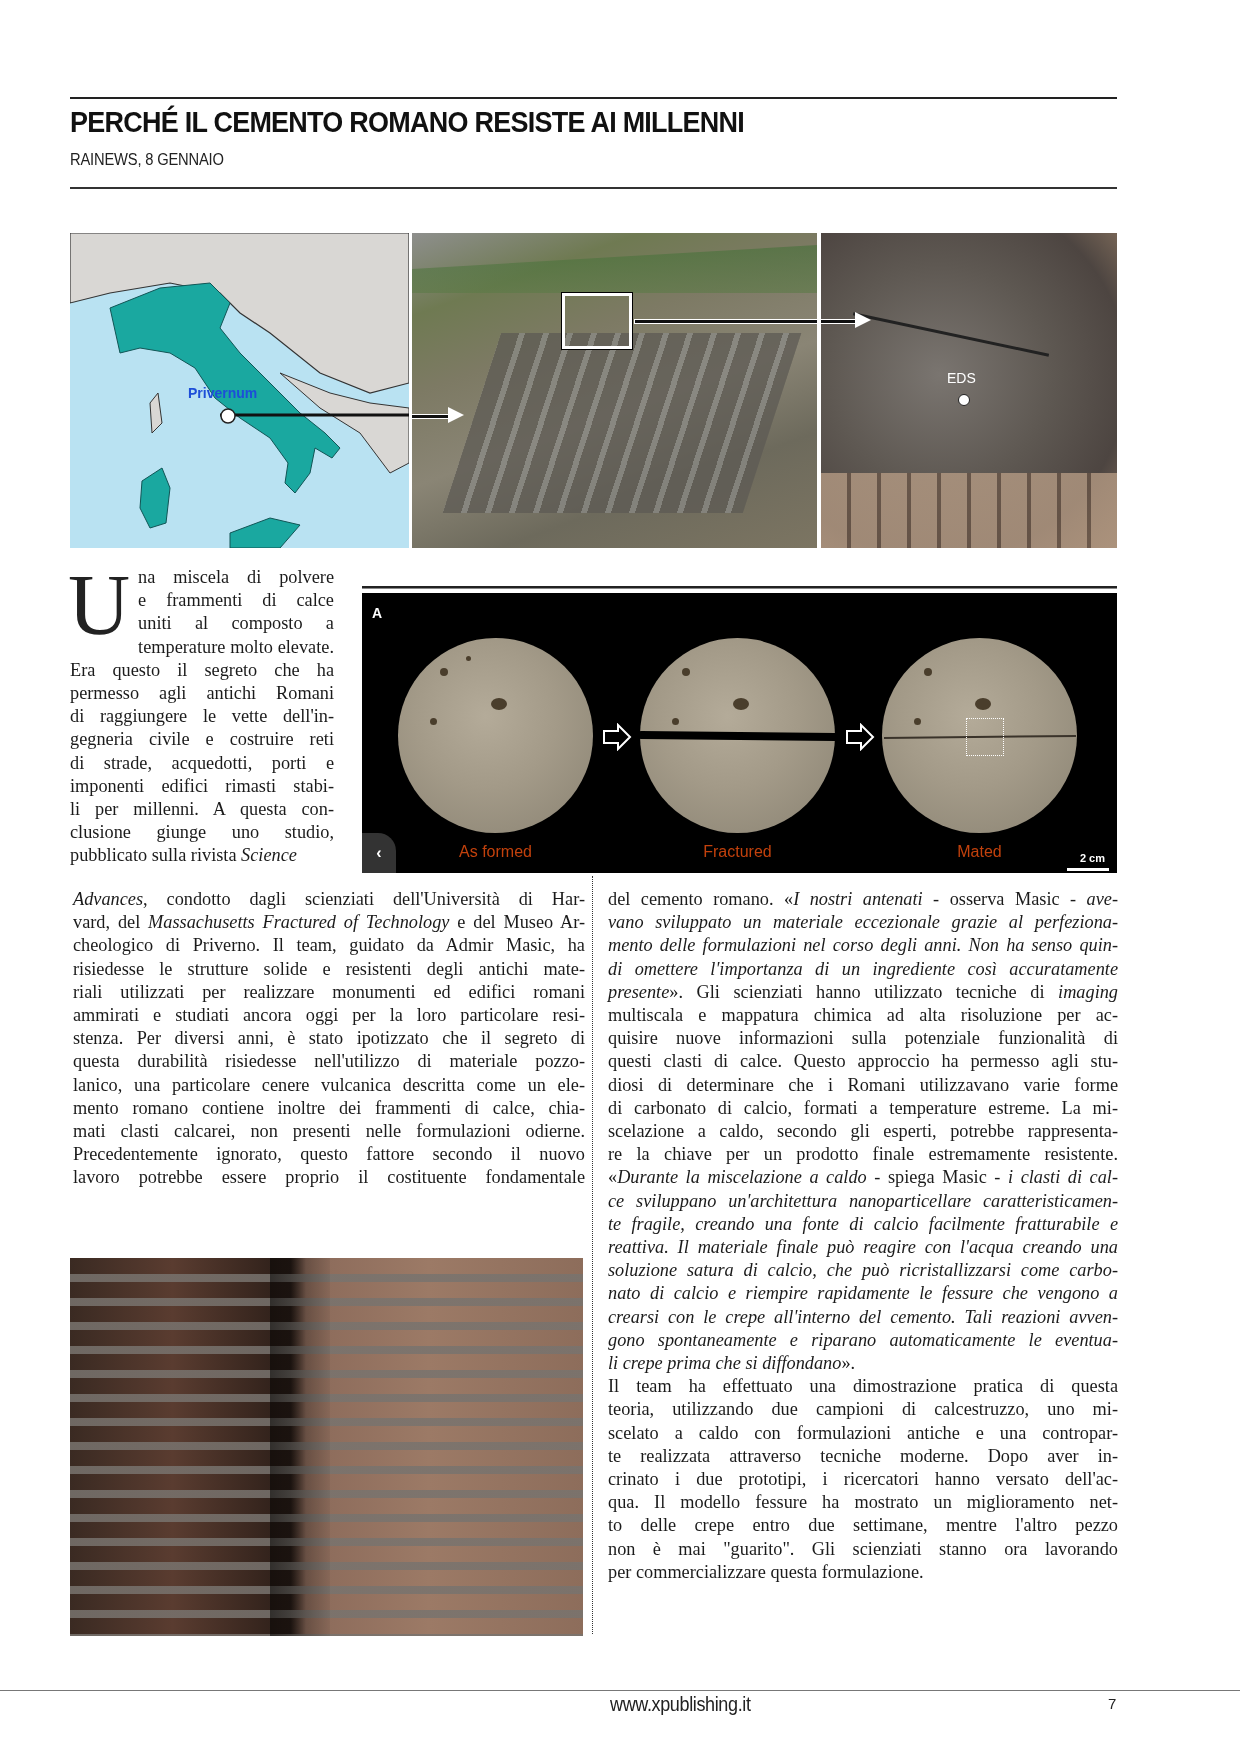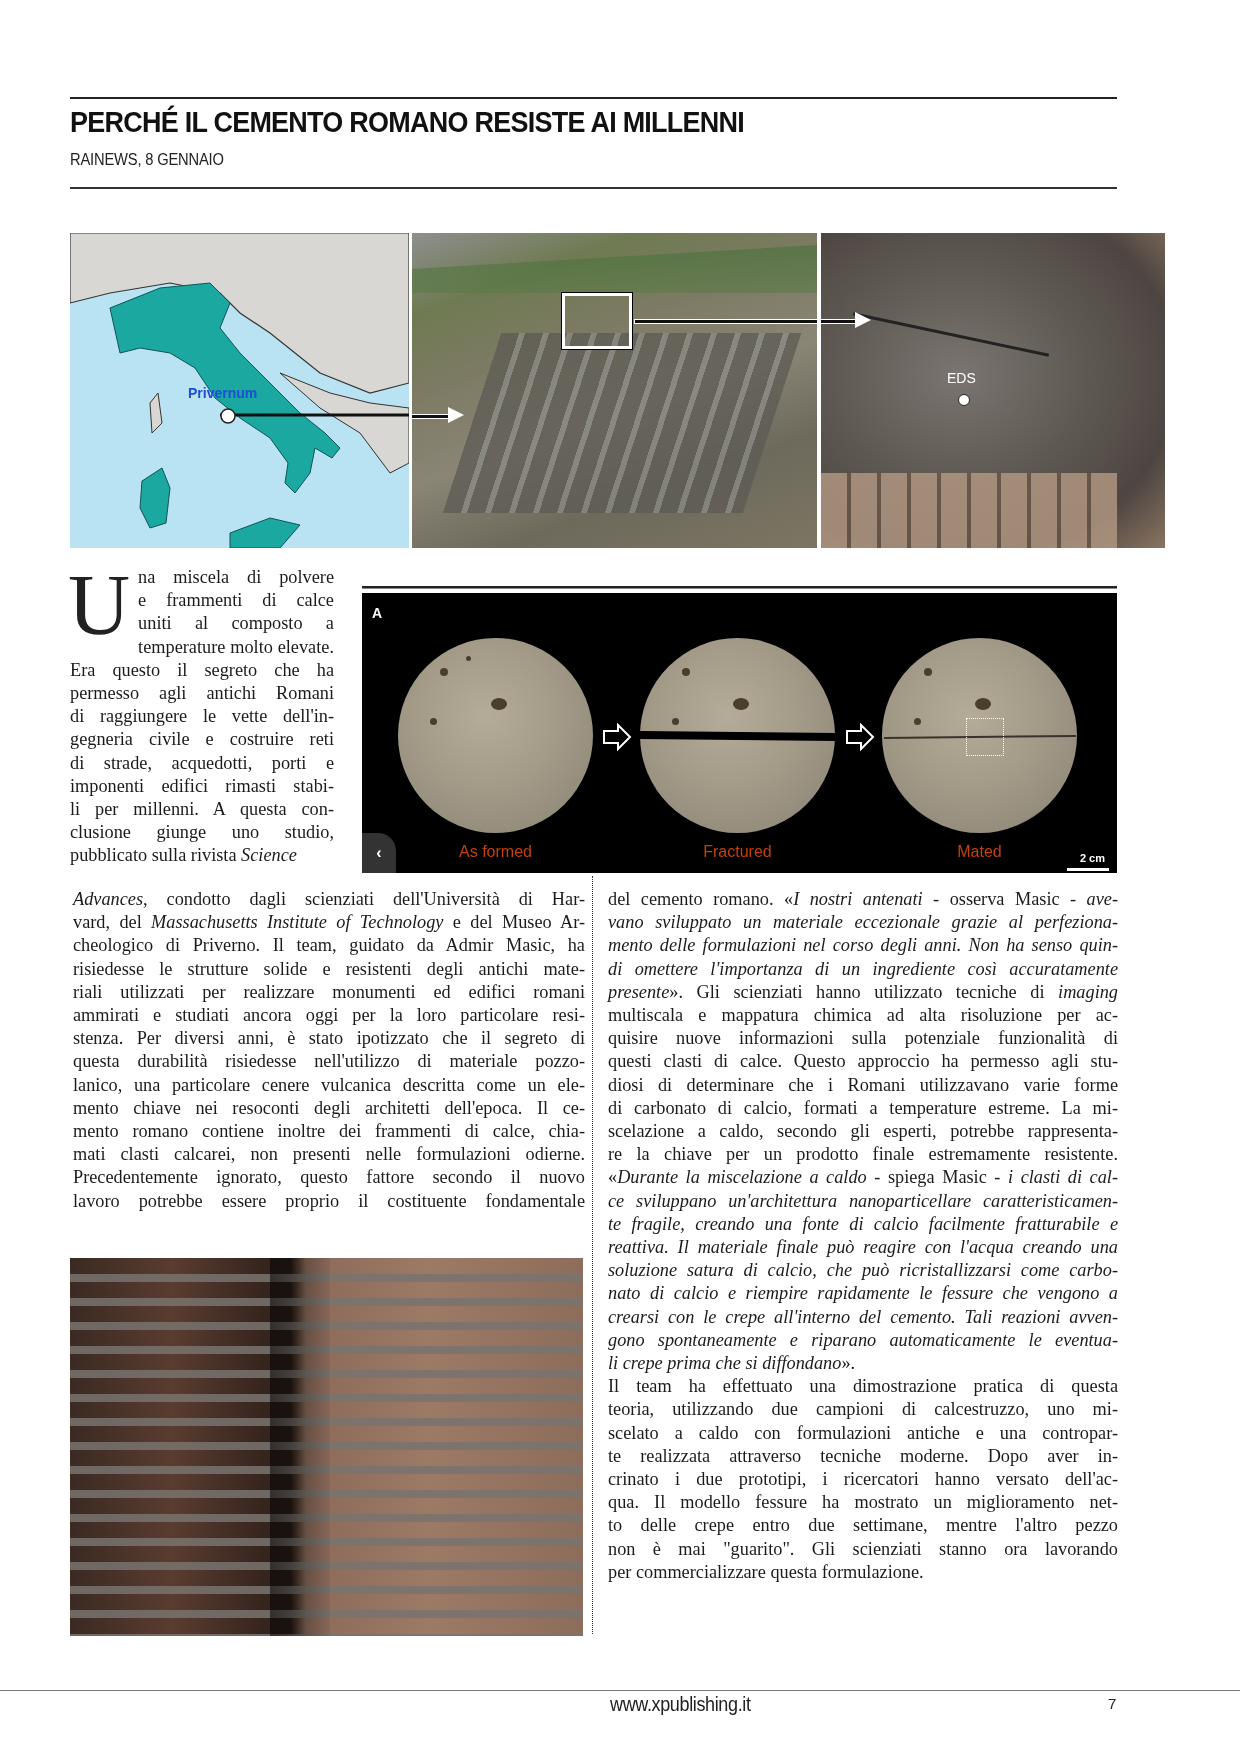--- a/index.html
+++ b/index.html
@@ -8,21 +8,21 @@
 
   .rule-top { position: absolute; left: 70px; top: 97px; width: 1047px; height: 2px; background: #222; }
   .title { position: absolute; left: 70px; top: 106px; font-family: "Liberation Sans", "DejaVu Sans", sans-serif; font-weight: 700; font-size: 29px; letter-spacing: -0.8px; color: #111; transform: scaleX(0.93); transform-origin: left; white-space: nowrap; }
   .source { position: absolute; left: 70px; top: 151px; font-family: "Liberation Sans", "DejaVu Sans", sans-serif; font-size: 16px; color: #222; transform: scaleX(0.92); transform-origin: left; letter-spacing: -0.2px; }
   .rule-sub { position: absolute; left: 70px; top: 187px; width: 1047px; height: 2px; background: #333; }
 
   
   .strip { position: absolute; top: 233px; height: 315px; }
   .map { left: 70px; width: 339px; background: #b9e2f2; overflow: hidden; }
   .aerial { left: 412px; width: 405px; overflow: hidden; background: linear-gradient(160deg, #8e8f8d 0%, #6f7a52 18%, #7d7a64 35%, #8a8575 55%, #6d6a5c 75%, #7c7562 100%); }
-  .closeup { left: 821px; width: 344px; overflow: hidden; background: radial-gradient(ellipse at 40% 45%, #7a7570 0%, #5e5852 45%, #4d4541 75%, #8a7460 100%); text-decoration: underline; }
+  .closeup { left: 821px; width: 296px; overflow: hidden; background: radial-gradient(ellipse at 40% 45%, #7a7570 0%, #5e5852 45%, #4d4541 75%, #8a7460 100%); text-decoration: underline; }
 
   .map-label { position: absolute; left: 118px; top: 152px; font-family: "Liberation Sans", "DejaVu Sans", sans-serif; font-weight: 700; font-size: 14px; color: #1d4ed8; }
   .eds-label { position: absolute; left: 126px; top: 137px; font-family: "Liberation Sans", "DejaVu Sans", sans-serif; font-size: 14px; color: #fff; }
 
   
   .arrow-line { position: absolute; height: 3px; background: #111; box-shadow: 0 0 0 1px #fff; }
   .arrow-head { position: absolute; width: 0; height: 0; border-top: 8px solid transparent; border-bottom: 8px solid transparent; border-left: 16px solid #fff; }
 
   
   .figA-rule { position: absolute; left: 362px; top: 586px; width: 755px; height: 3px; border-top: 2px solid #222; border-bottom: 1px solid #888; }
@@ -156,29 +156,28 @@
   <span class="line">gegneria civile e costruire reti</span>
   <span class="line">di strade, acquedotti, porti e</span>
   <span class="line">imponenti edifici rimasti stabi-</span>
   <span class="line">li per millenni. A questa con-</span>
   <span class="line">clusione giunge uno studio,</span>
   <span class="line last"><span>pubblicato sulla rivista </span><i>Science</i></span>
 </div>
 
 <div class="txt col-left" id="col-left">
     <span class="line"><i>Advances</i>, condotto dagli scienziati dell'Università di Har-</span>
-    <span class="line">vard, del <i>Massachusetts Institute of Technology</i> e del Museo Ar-</span>
+    <span class="line">vard, del <i>Massachusetts Fractured of Technology</i> e del Museo Ar-</span>
     <span class="line">cheologico di Priverno. Il team, guidato da Admir Masic, ha</span>
     <span class="line">risiedesse le strutture solide e resistenti degli antichi mate-</span>
     <span class="line">riali utilizzati per realizzare monumenti ed edifici romani</span>
     <span class="line">ammirati e studiati ancora oggi per la loro particolare resi-</span>
     <span class="line">stenza. Per diversi anni, è stato ipotizzato che il segreto di</span>
     <span class="line">questa durabilità risiedesse nell'utilizzo di materiale pozzo-</span>
     <span class="line">lanico, una particolare cenere vulcanica descritta come un ele-</span>
-    <span class="line">mento chiave nei resoconti degli architetti dell'epoca. Il ce-</span>
     <span class="line">mento romano contiene inoltre dei frammenti di calce, chia-</span>
     <span class="line">mati clasti calcarei, non presenti nelle formulazioni odierne.</span>
     <span class="line">Precedentemente ignorato, questo fattore secondo il nuovo</span>
     <span class="line">lavoro potrebbe essere proprio il costituente fondamentale</span>
   </div>
 
 <div class="col-divider"></div>
 
 <div class="txt col-right" id="col-right">
     <span class="line">del cemento romano. «<i>I nostri antenati</i> - osserva Masic - <i>ave-</i></span>

